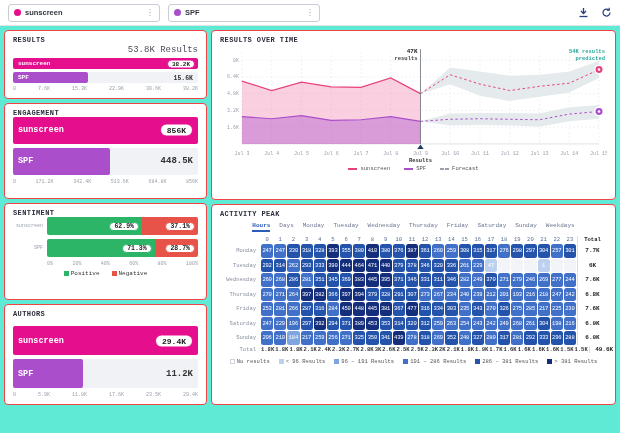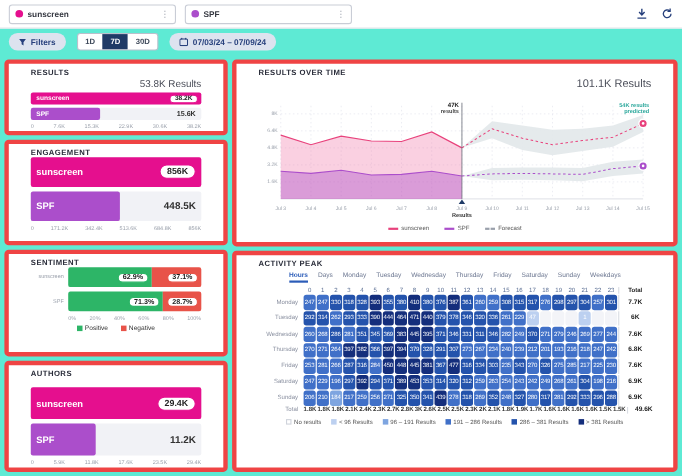--- a/index.html
+++ b/index.html
@@ -22,21 +22,21 @@
   .toolbar { height:24px; display:flex; align-items:center; gap:10px; padding:0 8px; }
   .chip { background:#dde3ef; border-radius:10px; height:16px; display:flex; align-items:center; gap:4px; padding:0 9px; font-size:7.5px; font-weight:bold; color:#27407c; cursor:pointer; }
   .seg { display:flex; border:1px solid #b9c0cc; border-radius:3px; overflow:hidden; height:16px; background:#fff; }
   .seg span { font-size:7px; font-weight:bold; color:#3c4758; padding:0 7px; display:flex; align-items:center; cursor:pointer; }
   .seg span.active { background:#1f3a66; color:#fff; }
 
   
   .content { display:flex; gap:4px; padding:4px; height:383px; }
   .col-l { width:203px; flex:none; display:flex; flex-direction:column; gap:4px; }
   .col-r { flex:1; display:flex; flex-direction:column; gap:4px; min-width:0; }
-  .panel { background:#fff; border:4px solid #ef4444; border-radius:4px; padding:5px 20px; overflow:hidden; }
+  .panel { background:#fff; border:1px solid #ef4444; border-radius:4px; padding:5px 8px; overflow:hidden;font-family:Liberation Mono, monospace; }
   .ptitle { font-size:7px; font-weight:bold; color:#2a2d3a; letter-spacing:.4px; }
   .ptotal { font-size:10px; color:#4c4f5a; text-align:right; margin:2px 0 4px; }
 
   
   .track { background:#f1f2f6; border-radius:2px; position:relative; margin-bottom:3px; }
   .bar { height:100%; border-radius:2px; display:flex; align-items:center; position:relative; }
   .dots { background-image:radial-gradient(rgba(255,255,255,.3) .5px, transparent .9px); background-size:4px 4px; }
   .bar-label { color:#fff; font-weight:bold; padding-left:5px; white-space:nowrap; }
   .badge { position:absolute; right:3px; top:50%; transform:translateY(-50%); background:#fff; border:1px solid #e50f8e; border-radius:9px; padding:0 4px; font-weight:bold; color:#222; white-space:nowrap; }
   .track-value { position:absolute; right:5px; top:50%; transform:translateY(-50%); font-weight:bold; color:#333; }
@@ -110,41 +110,20 @@
         <path d="M5.5 1v5.2M3 4l2.5 2.6L8 4" fill="none" stroke="#27407c" stroke-width="1.3"></path>
         <path d="M1.5 9.5h8" stroke="#27407c" stroke-width="1.3"></path>
       </svg>
       <svg width="11" height="11" viewBox="0 0 11 11">
         <path d="M9 5.5a3.5 3.5 0 1 1-1.1-2.5" fill="none" stroke="#27407c" stroke-width="1.2"></path>
         <path d="M8.2 0.8v2.4H5.8" fill="none" stroke="#27407c" stroke-width="1.2"></path>
       </svg>
     </div>
   </div>
 
-  <div class="toolbar">
-    <div class="chip">
-      <svg width="7" height="7" viewBox="0 0 8 8">
-        <path d="M0.5 0.5h7L5 4v3.2L3 6V4z" fill="#27407c"></path>
-      </svg>
-      <span>Filters</span>
-    </div>
-    <div class="seg">
-      <span>1D</span>
-      <span class="active">7D</span>
-      <span>30D</span>
-    </div>
-    <div class="chip">
-      <svg width="8" height="8" viewBox="0 0 8 8">
-        <rect x="0.5" y="1.5" width="7" height="6" rx="1" fill="none" stroke="#27407c" stroke-width="1"></rect>
-        <line x1="2.2" y1="0.4" x2="2.2" y2="2" stroke="#27407c" stroke-width="1"></line>
-        <line x1="5.8" y1="0.4" x2="5.8" y2="2" stroke="#27407c" stroke-width="1"></line>
-      </svg>
-      <span>07/03/24 – 07/09/24</span>
-    </div>
-  </div>
 
   <div class="content">
 
     <div class="col-l">
 
       <div class="panel sm" style="height:70px;">
         <div class="ptitle">RESULTS</div>
         <div class="ptotal" style="font-size:9px; margin:1px 0 3px;">53.8K Results</div>
         <div class="track">
           <div class="bar dots" style="background: rgb(229, 15, 142); width: 100%;">
@@ -252,21 +231,20 @@
             <span>23.5K</span>
             <span>29.4K</span>
           </div>
       </div>
     </div>
 
     <div class="col-r">
 
       <div class="panel" style="height:170px;">
         <div class="ptitle">RESULTS OVER TIME</div>
-        <div class="ptotal" style="margin:1px 0 2px;">101.1K Results</div>
         <svg id="rot-svg" class="rot-svg" viewBox="0 0 388 120" height="120">
             <line x1="22" y1="8" x2="22" y2="100" stroke="#e4e6ee" stroke-width="0.7" stroke-dasharray="1.5 2.5"></line>
             <line x1="51.83333333333333" y1="8" x2="51.83333333333333" y2="100" stroke="#e4e6ee" stroke-width="0.7" stroke-dasharray="1.5 2.5"></line>
             <line x1="81.66666666666666" y1="8" x2="81.66666666666666" y2="100" stroke="#e4e6ee" stroke-width="0.7" stroke-dasharray="1.5 2.5"></line>
             <line x1="111.5" y1="8" x2="111.5" y2="100" stroke="#e4e6ee" stroke-width="0.7" stroke-dasharray="1.5 2.5"></line>
             <line x1="141.33333333333331" y1="8" x2="141.33333333333331" y2="100" stroke="#e4e6ee" stroke-width="0.7" stroke-dasharray="1.5 2.5"></line>
             <line x1="171.16666666666666" y1="8" x2="171.16666666666666" y2="100" stroke="#e4e6ee" stroke-width="0.7" stroke-dasharray="1.5 2.5"></line>
             <line x1="201" y1="8" x2="201" y2="100" stroke="#e4e6ee" stroke-width="0.7" stroke-dasharray="1.5 2.5"></line>
             <line x1="230.83333333333334" y1="8" x2="230.83333333333334" y2="100" stroke="#e4e6ee" stroke-width="0.7" stroke-dasharray="1.5 2.5"></line>
             <line x1="260.66666666666663" y1="8" x2="260.66666666666663" y2="100" stroke="#e4e6ee" stroke-width="0.7" stroke-dasharray="1.5 2.5"></line>

